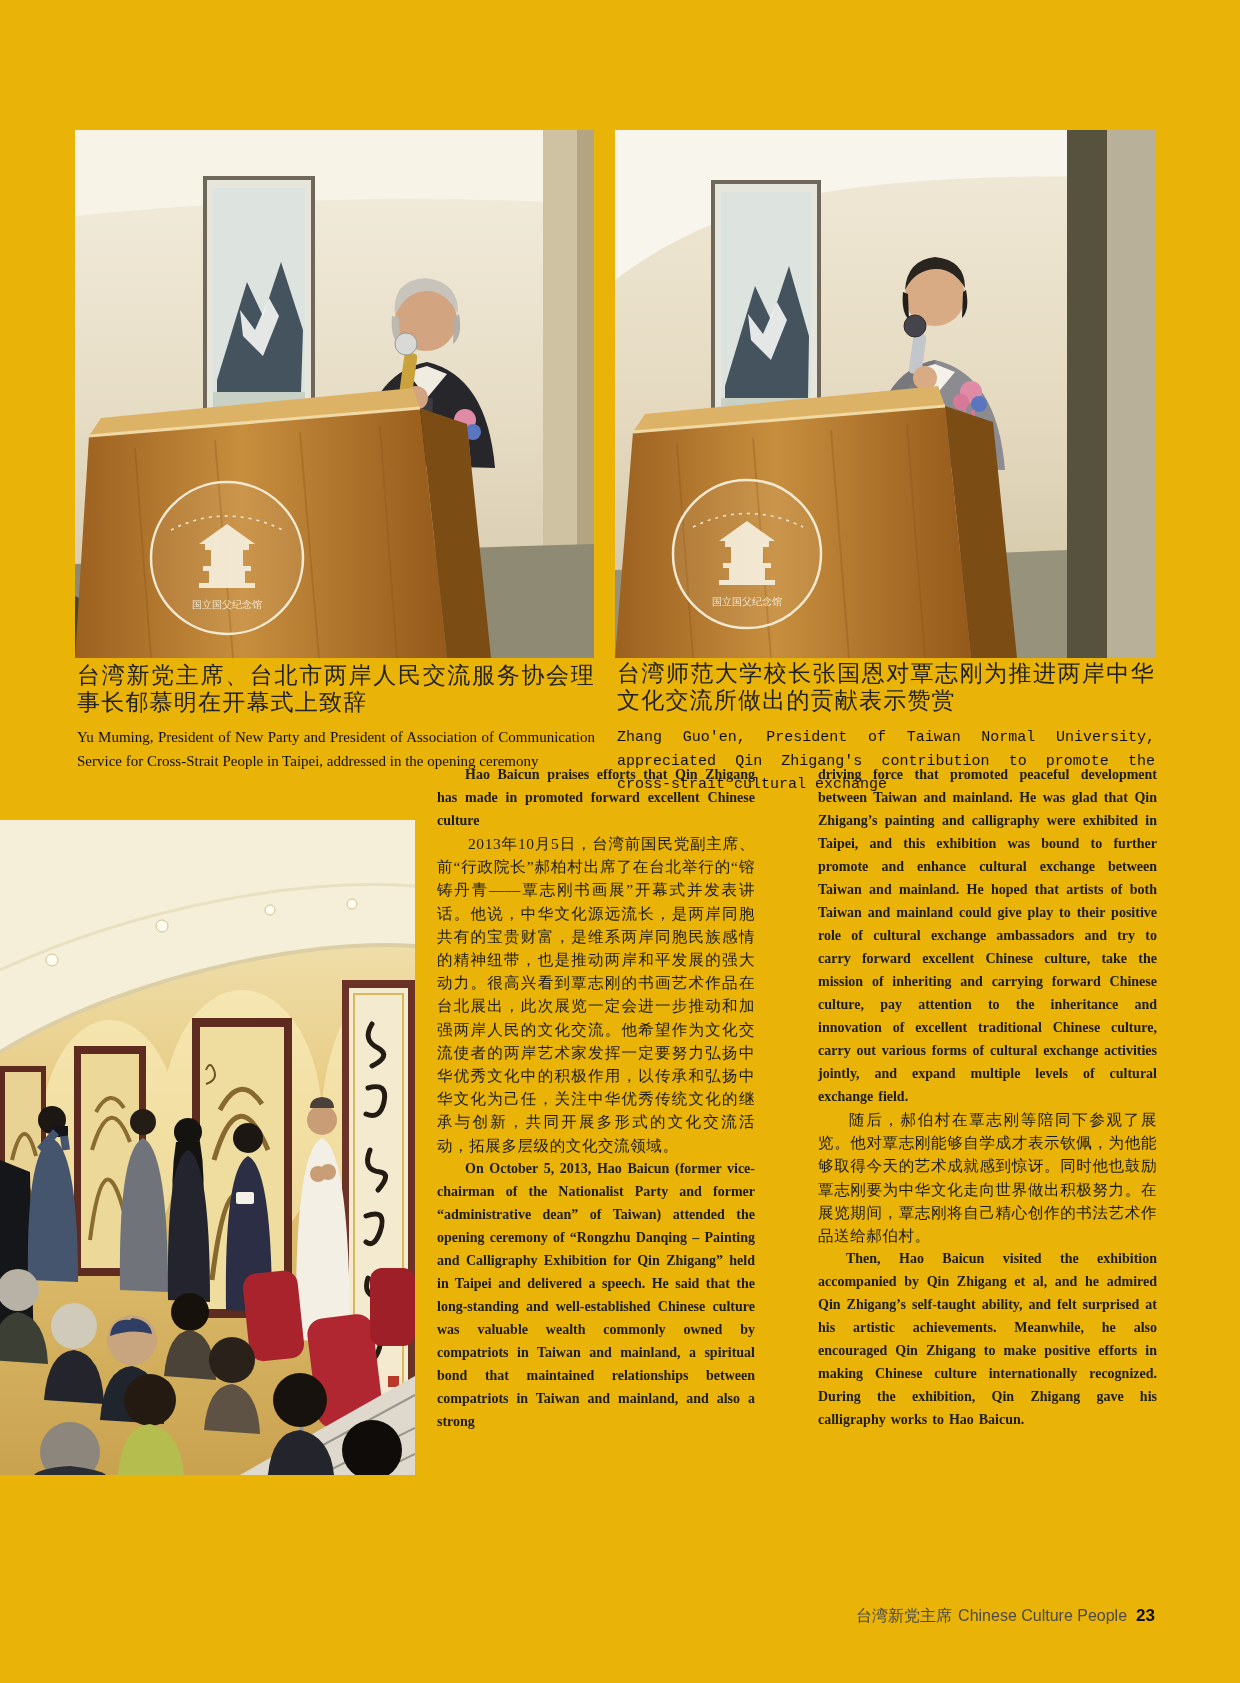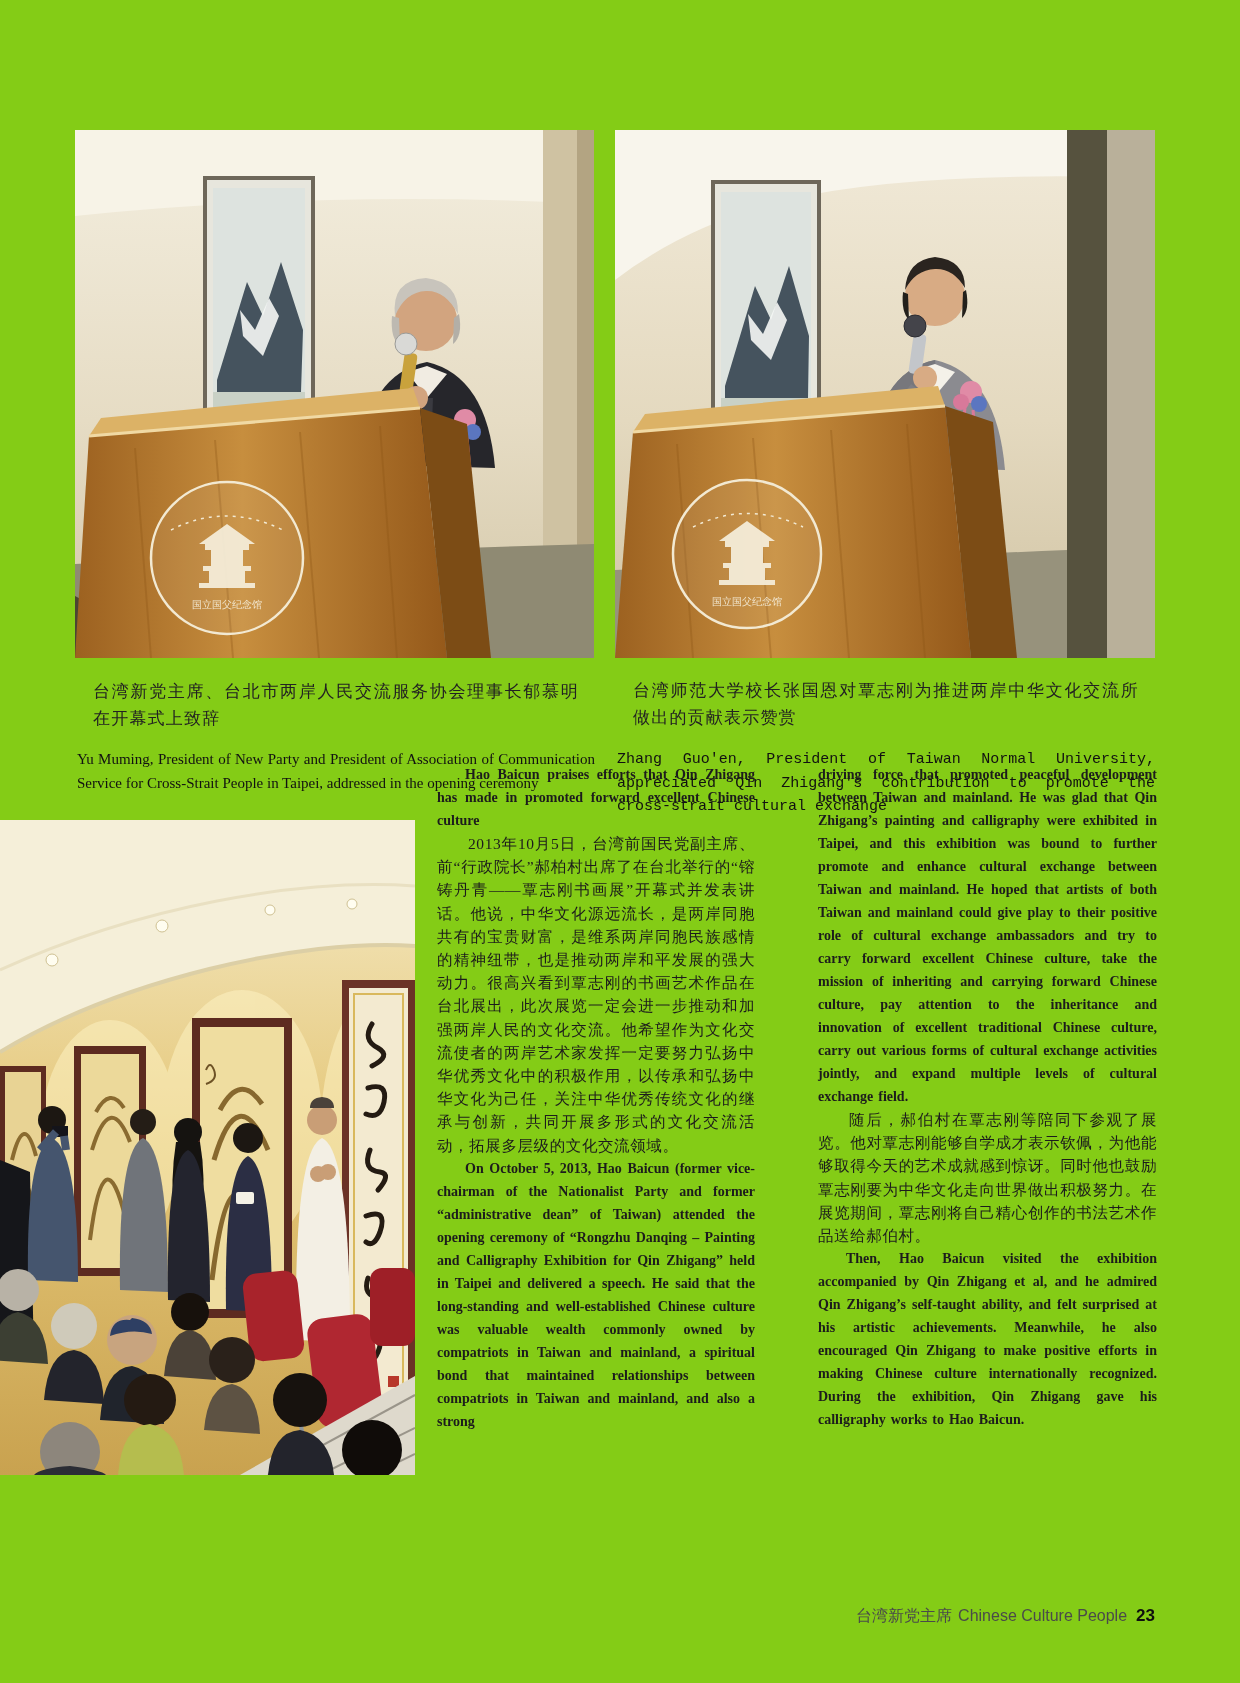--- a/index.html
+++ b/index.html
@@ -1,29 +1,29 @@
 <!DOCTYPE html>
 <html><head>
 <meta charset="utf-8">
 <style>
   html,body{margin:0;padding:0;}
   body{width:1240px;height:1683px;background:#ffffff;position:relative;
        font-family:"Liberation Serif",serif;color:#1c1c1c;}
-  .page{position:absolute;left:0;top:0;width:1240px;height:1683px;background:#84cc16;overflow:hidden;}
+  .page{position:absolute;left:0;top:0;width:1240px;height:1683px;background:#eab308;overflow:hidden;}
   figure{margin:0;}
   .photo{position:absolute;overflow:hidden;}
   .photo svg{display:block;width:100%;height:100%;}
   .photo-tl{left:75px;top:130px;width:519px;height:528px;}
   .photo-tr{left:615px;top:130px;width:540px;height:528px;}
   .photo-bl{left:0;top:820px;width:415px;height:655px;}
   .caption{position:absolute;}
   .caption-l{left:77px;top:662px;width:518px;}
   .caption-r{left:617px;top:662px;width:538px;font-family:Liberation Mono, monospace;}
-  .cap-cn{margin:16px;font-size:17px;line-height:27px;letter-spacing:1.2px;text-align:justify;color:#222;}
-  .cap-en{margin:3px 0 0;font-size:15px;line-height:23.5px;text-align:justify;color:#111;}
+  .cap-cn{margin:0;font-size:23px;line-height:27px;letter-spacing:1.2px;text-align:justify;color:#222;}
+  .cap-en{margin:10px 0 0;font-size:15px;line-height:23.5px;text-align:justify;color:#111;}
   .col{position:absolute;top:763px;}
   .col1{left:437px;width:318px;}
   .col2{left:818px;width:339px;}
   .col p{margin:0;text-align:justify;}
   .col p.cn{font-size:15.5px;line-height:23.2px;letter-spacing:0.6px;text-indent:2em;}
   .col p.en{font-size:14px;line-height:23px;text-indent:2em;word-spacing:1.5px;font-weight:bold;}
   .col p.cont{text-indent:0;}
   .footer{position:absolute;top:1606px;right:85px;font-family:"Liberation Sans",sans-serif;
           font-size:16px;color:#4a4a4a;white-space:nowrap;}
   .footer .pagenum{font-weight:bold;color:#0f0f0f;margin-left:9px;font-size:17px;text-align:center;}

